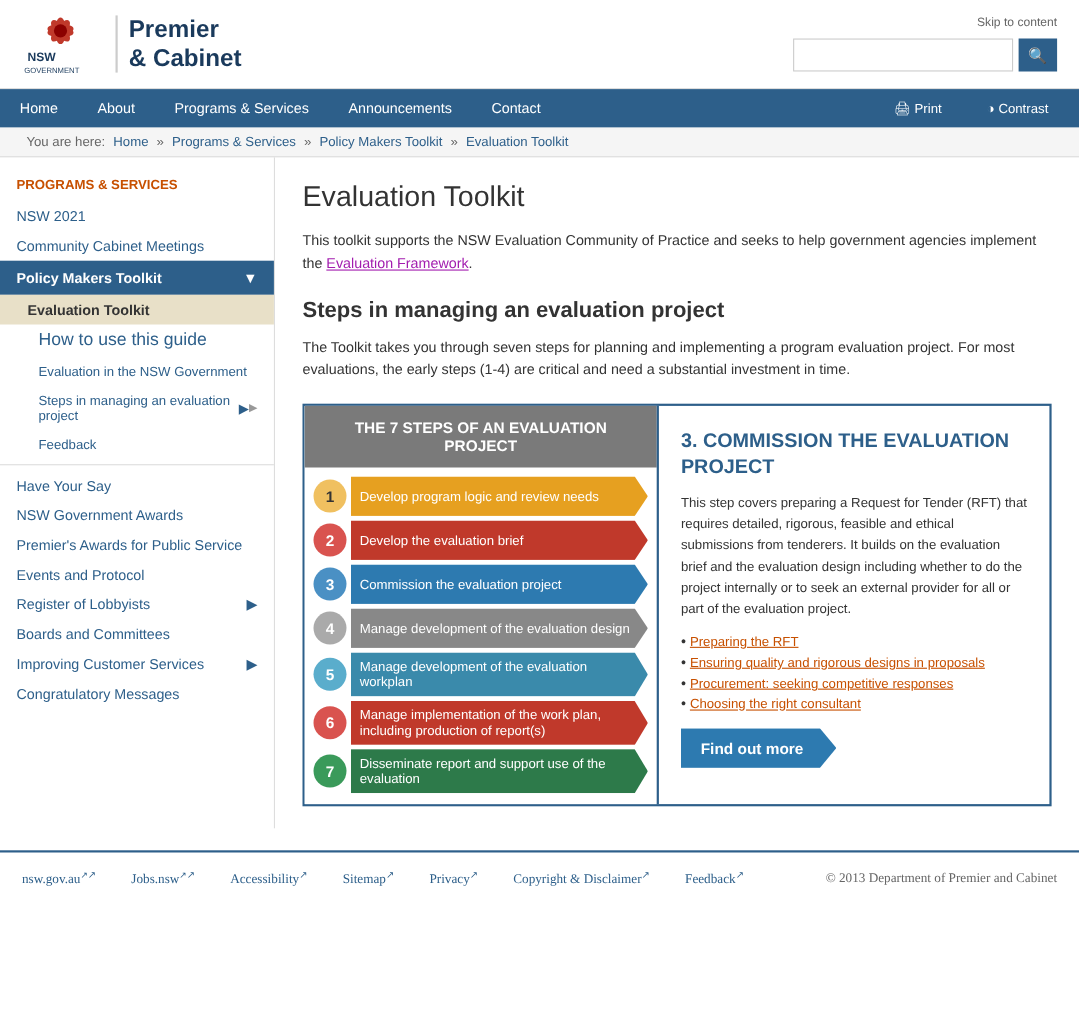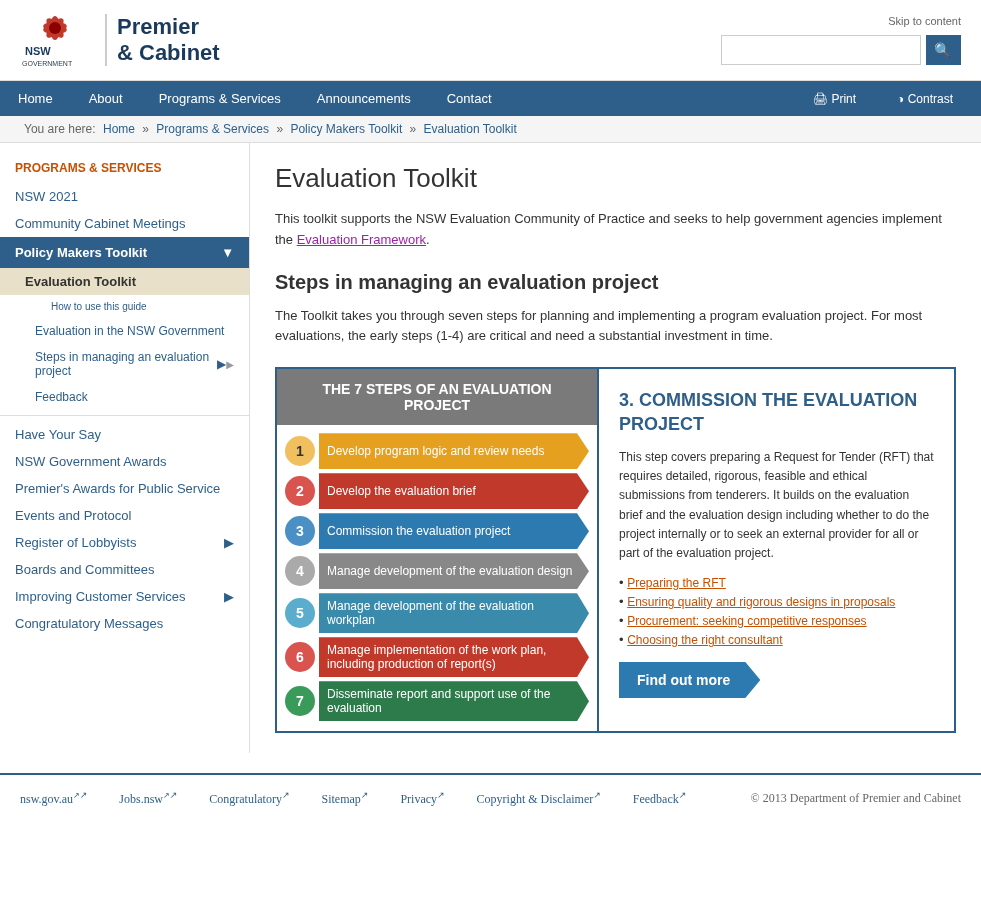--- a/index.html
+++ b/index.html
@@ -145,21 +145,21 @@
 
   <div class="sidebar">
     <div class="sidebar-section-title">PROGRAMS &amp; SERVICES</div>
     <a href="#">NSW 2021</a>
     <a href="#">Community Cabinet Meetings</a>
     <div class="active-parent">
       <span>Policy Makers Toolkit</span>
       <span>▼</span>
     </div>
     <a class="active-item" href="#">Evaluation Toolkit</a>
-    <a href="#" class="sub-item" style="padding-left:51px; font-size:10px;">How to use this guide</a>
+    <a href="#" class="sub-item" style="padding-left:35px; font-size:16px;">How to use this guide</a>
     <a href="#" class="sub-item" style="padding-left:35px; font-size:12px;">Evaluation in the NSW Government</a>
     <a href="#" class="sub-item has-arrow" style="padding-left:35px; font-size:12px; display:flex; justify-content:space-between;">
       <span>Steps in managing an evaluation project</span>
       <span>▶</span>
     </a>
     <a href="#" class="sub-item" style="padding-left:35px; font-size:12px;">Feedback</a>
     <hr class="sidebar-divider">
     <a href="#">Have Your Say</a>
     <a href="#">NSW Government Awards</a>
     <a href="#">Premier's Awards for Public Service</a>
@@ -236,19 +236,19 @@
         </ul>
         <a href="#" class="find-out-btn">Find out more</a>
       </div>
     </div>
   </main>
 </div>
 
 <div class="footer-top">
   <a href="#" style="color:#2d5f8a; text-decoration:none; font-size:12px;">nsw.gov.au<sup style="font-size:8px;">↗</sup></a>
   <a href="#" style="color:#2d5f8a; text-decoration:none; font-size:12px;">Jobs.nsw<sup style="font-size:8px;">↗</sup></a>
-  <a href="#" style="color:#2d5f8a; text-decoration:none; font-size:12px;">Congratulatory</a>
+  <a href="#" style="color:#2d5f8a; text-decoration:none; font-size:12px;">Accessibility</a>
   <a href="#" style="color:#2d5f8a; text-decoration:none; font-size:12px;">Sitemap</a>
   <a href="#" style="color:#2d5f8a; text-decoration:none; font-size:12px;">Privacy</a>
   <a href="#" style="color:#2d5f8a; text-decoration:none; font-size:12px;">Copyright &amp; Disclaimer</a>
   <a href="#" style="color:#2d5f8a; text-decoration:none; font-size:12px;">Feedback</a>
   <span style="margin-left:auto; font-size:12px; color:#666;">© 2013 Department of Premier and Cabinet</span>
 </div>
 
 </body></html>

